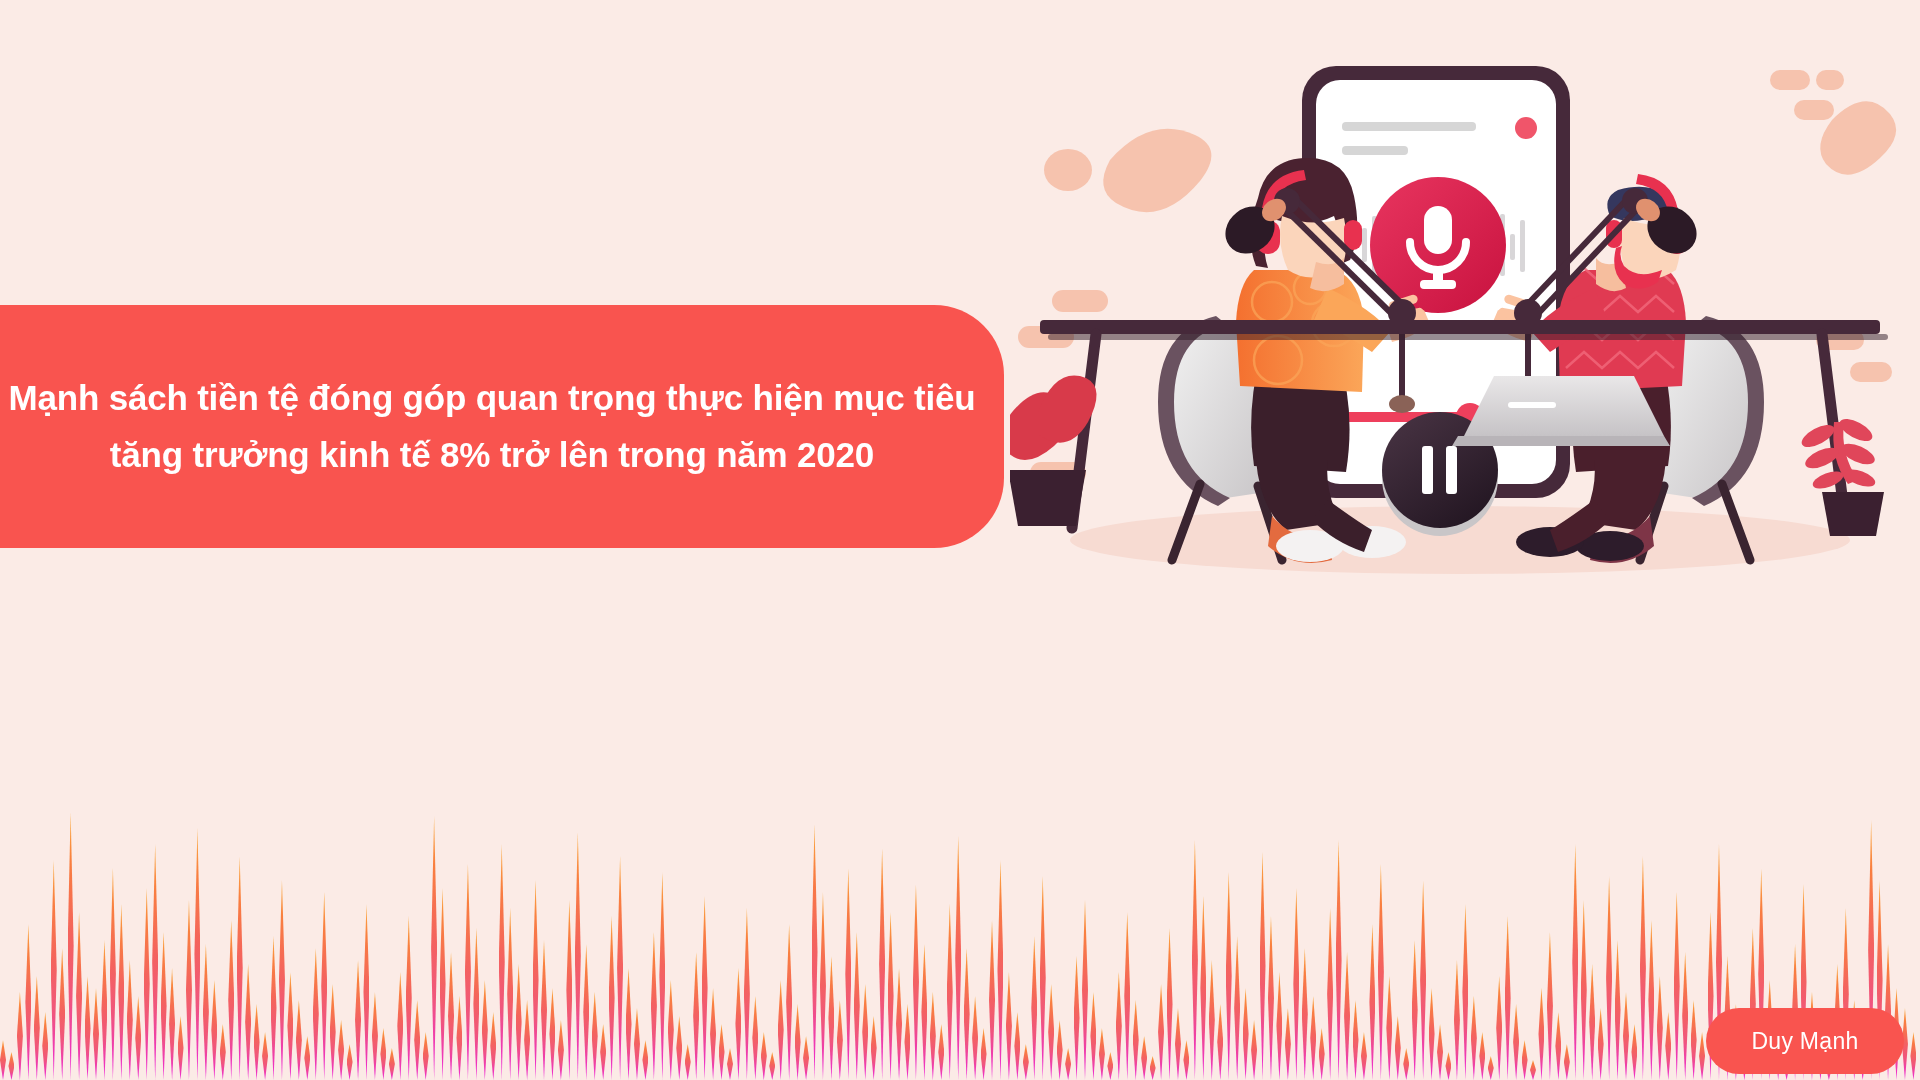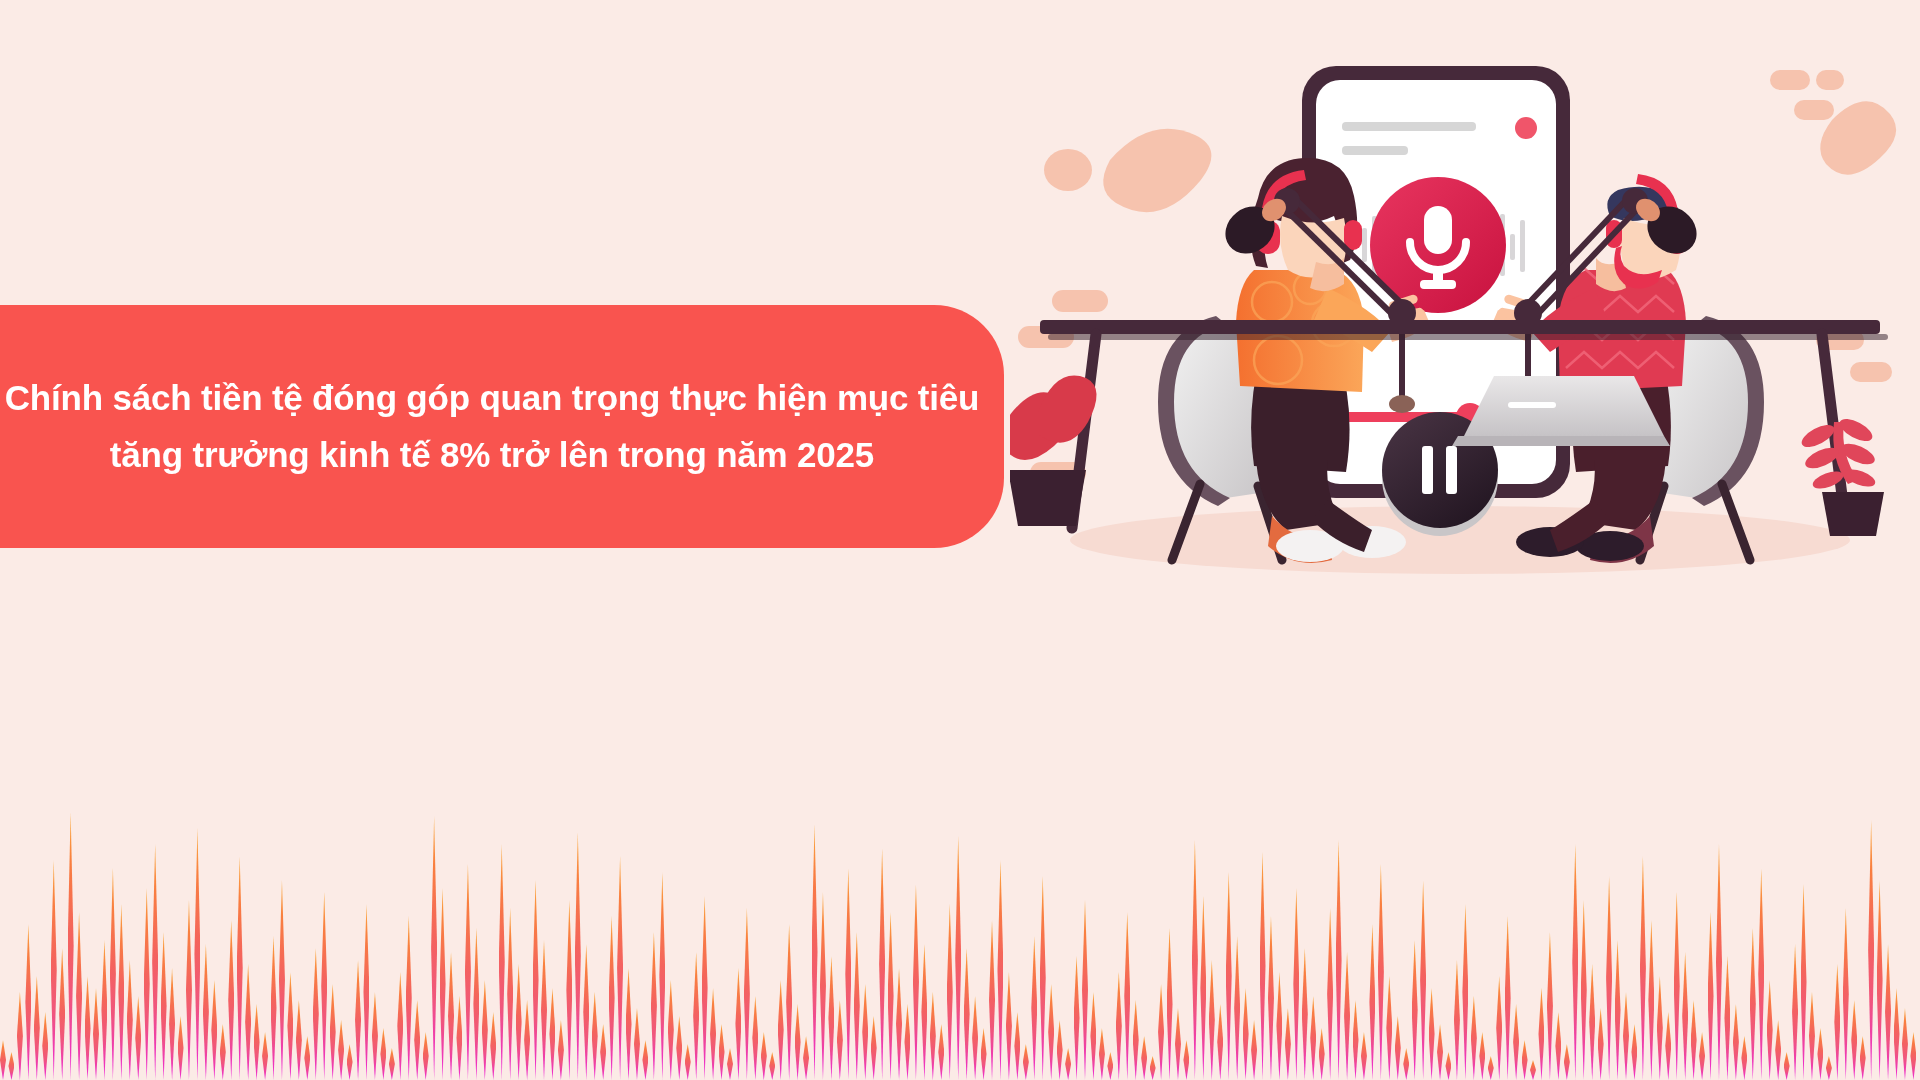--- a/index.html
+++ b/index.html
@@ -75,22 +75,22 @@
   .illus { position:absolute; left:1010px; top:30px; width:900px; height:660px; }
   .illus svg { width:100%; height:100%; display:block; }
 </style>
 </head>
 <body>
 
 <div class="stage">
 
 
   <div class="banner">
-    <div class="ln">Chính sách tiền tệ đóng góp quan trọng thực hiện mục tiêu</div>
-    <div class="ln">tăng trưởng kinh tế 8% trở lên trong năm 2025</div>
+    <div class="ln">Mạnh sách tiền tệ đóng góp quan trọng thực hiện mục tiêu</div>
+    <div class="ln">tăng trưởng kinh tế 8% trở lên trong năm 2020</div>
   </div>
 
   <div class="illus">
     <svg viewBox="0 0 900 660" xmlns="http://www.w3.org/2000/svg">
       <defs>
         <linearGradient id="gChair" x1="0" y1="0" x2="1" y2="1">
           <stop offset="0" stop-color="#F2F2F2"></stop>
             <stop offset="1" stop-color="#C9C6C8"></stop>
         </linearGradient>
         <linearGradient id="gMicCircle" x1="0" y1="0" x2="1" y2="1">
@@ -543,14 +543,15 @@
       <div class="wbar" style="height: 44px; width: 6px; margin-right: 2.45815px;"></div>
       <div class="wbar" style="height: 260px; width: 6px; margin-right: 2.45815px;"></div>
       <div class="wbar" style="height: 200px; width: 6px; margin-right: 2.45815px;"></div>
       <div class="wbar" style="height: 136px; width: 6px; margin-right: 2.45815px;"></div>
       <div class="wbar" style="height: 92px; width: 6px; margin-right: 2.45815px;"></div>
       <div class="wbar" style="height: 72px; width: 6px; margin-right: 2.45815px;"></div>
       <div class="wbar" style="height: 48px; width: 6px; margin-right: 2.45815px;"></div>
     </div>
 
 
+  <div class="author">Duy Mạnh</div>
 
 </div>
 
 </body></html>

